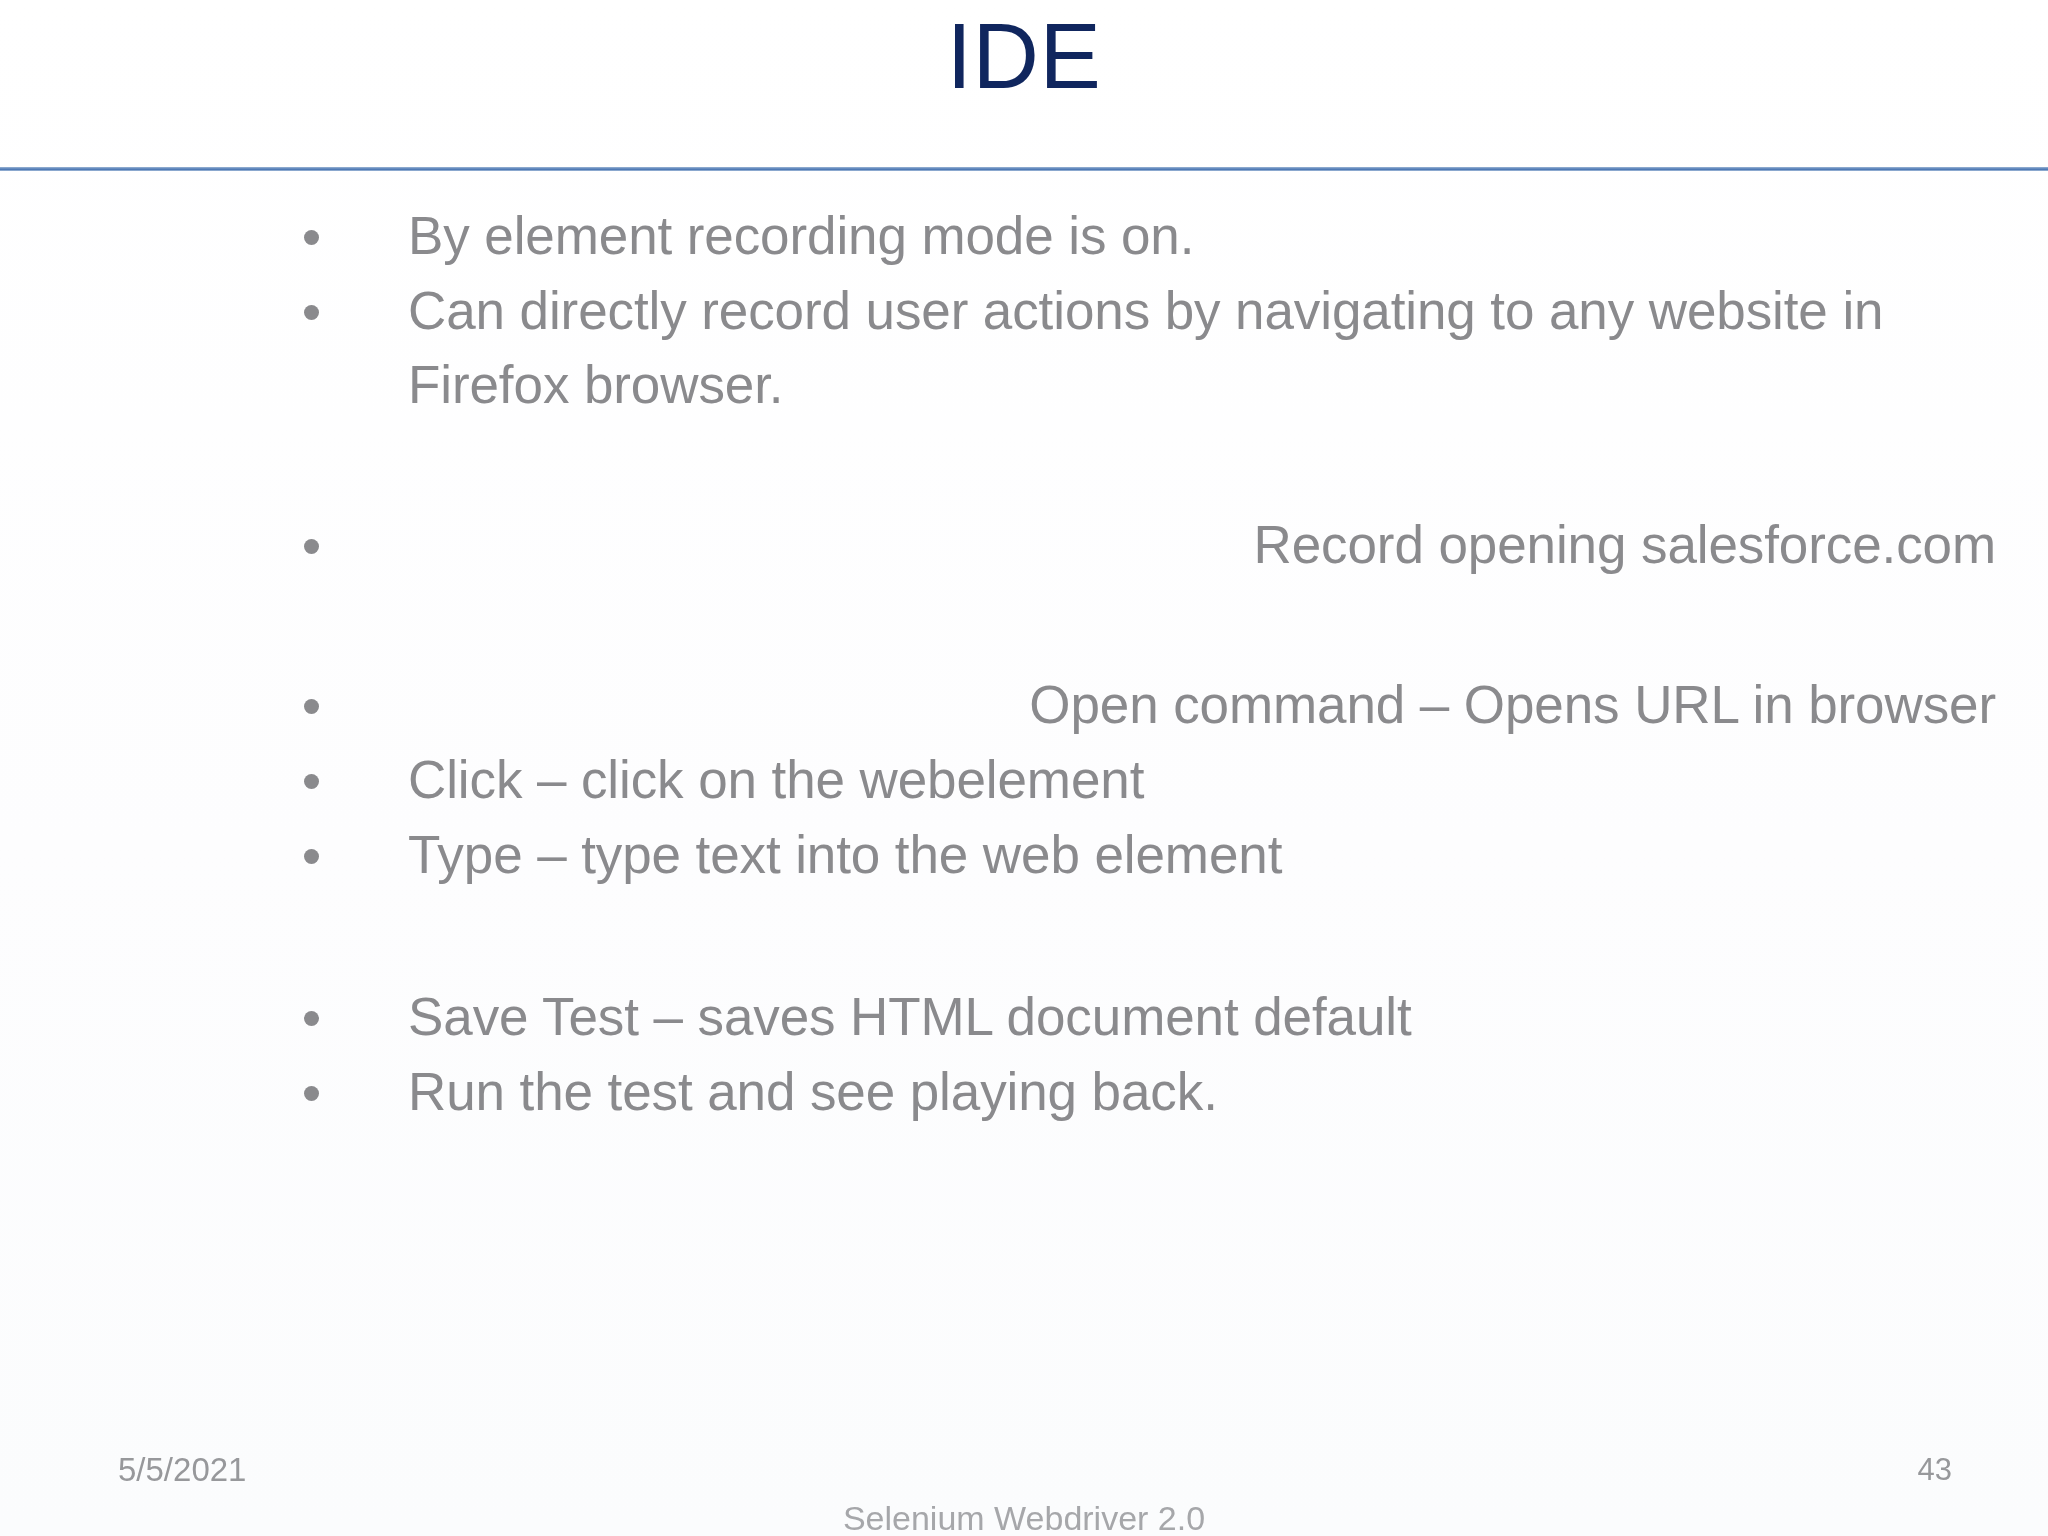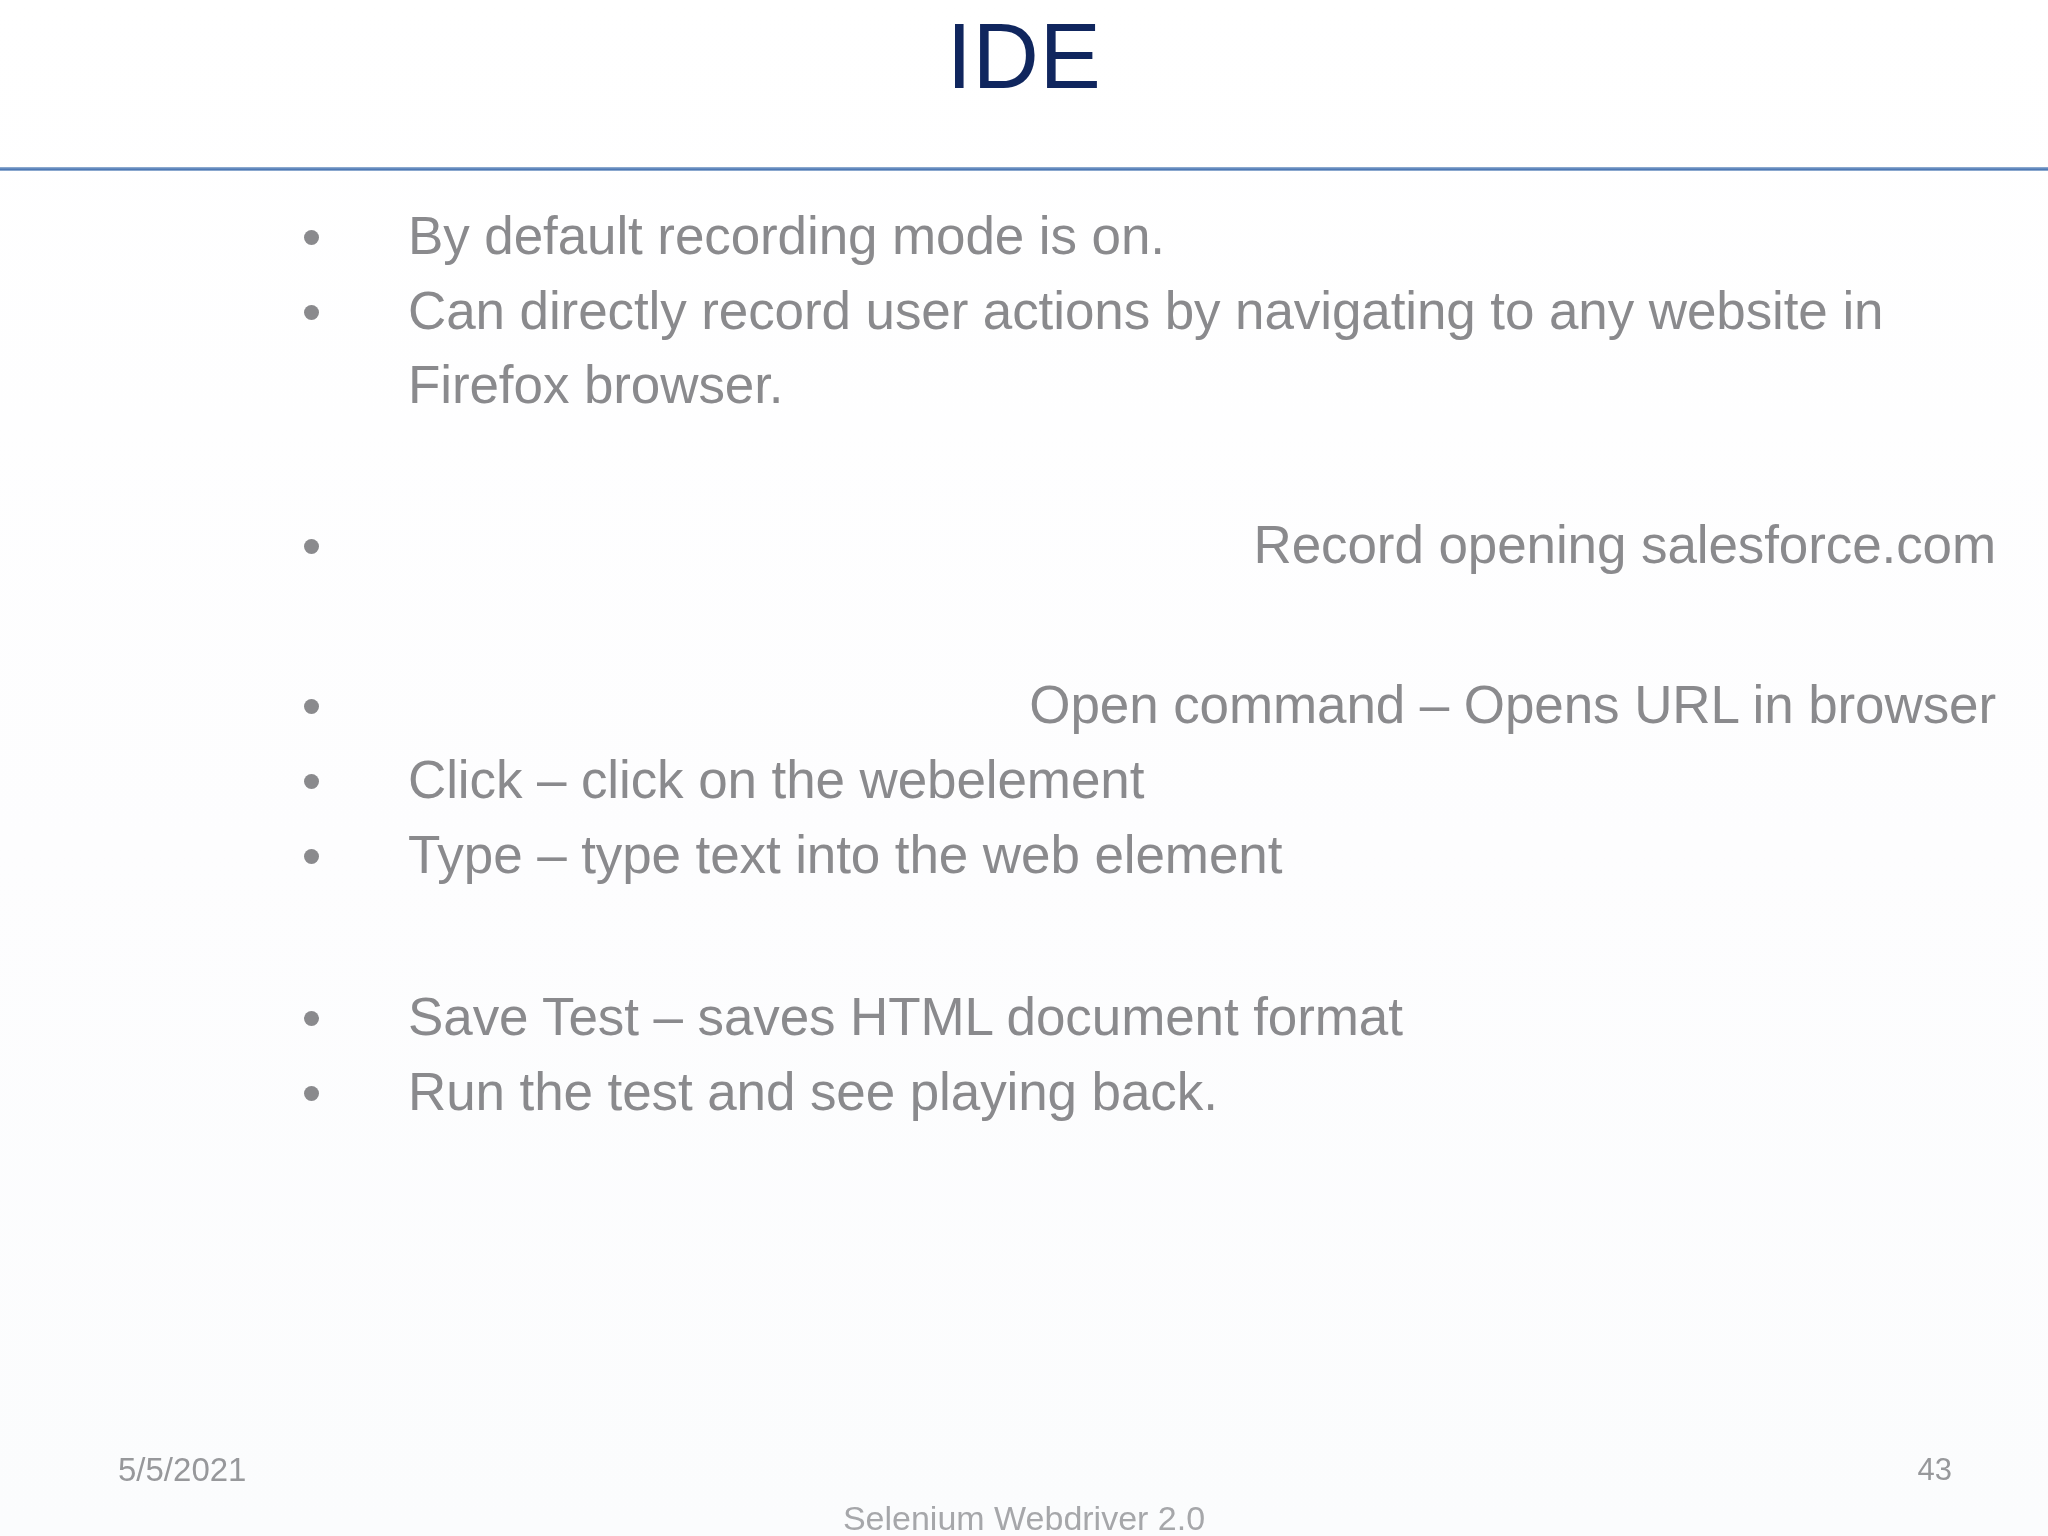--- a/index.html
+++ b/index.html
@@ -152,21 +152,21 @@
   <div class="title-area">
     <h1 class="slide-title">IDE</h1>
   </div>
 
   <div class="title-rule"></div>
 
   <div class="body-area">
     <ul class="bullets">
       <li>
         <span class="bullet-dot"></span>
-        <span class="bullet-text">By default recording mode is on.</span>
+        <span class="bullet-text">By element recording mode is on.</span>
       </li>
       <li>
         <span class="bullet-dot"></span>
         <span class="bullet-text">Can directly record user actions by navigating to any website in Firefox browser.</span>
       </li>
       <li class="spacer-before">
         <span class="bullet-dot"></span>
         <span class="bullet-text">Record opening salesforce.com</span>
       </li>
       <li class="spacer-before">
@@ -176,21 +176,21 @@
       <li>
         <span class="bullet-dot"></span>
         <span class="bullet-text">Click – click on the webelement</span>
       </li>
       <li>
         <span class="bullet-dot"></span>
         <span class="bullet-text">Type – type text into the web element</span>
       </li>
       <li class="spacer-before-lg">
         <span class="bullet-dot"></span>
-        <span class="bullet-text">Save Test – saves HTML document format</span>
+        <span class="bullet-text">Save Test – saves HTML document default</span>
       </li>
       <li>
         <span class="bullet-dot"></span>
         <span class="bullet-text">Run the test and see playing back.</span>
       </li>
     </ul>
   </div>
 
   <div class="footer">
     <div class="footer-date">5/5/2021</div>

